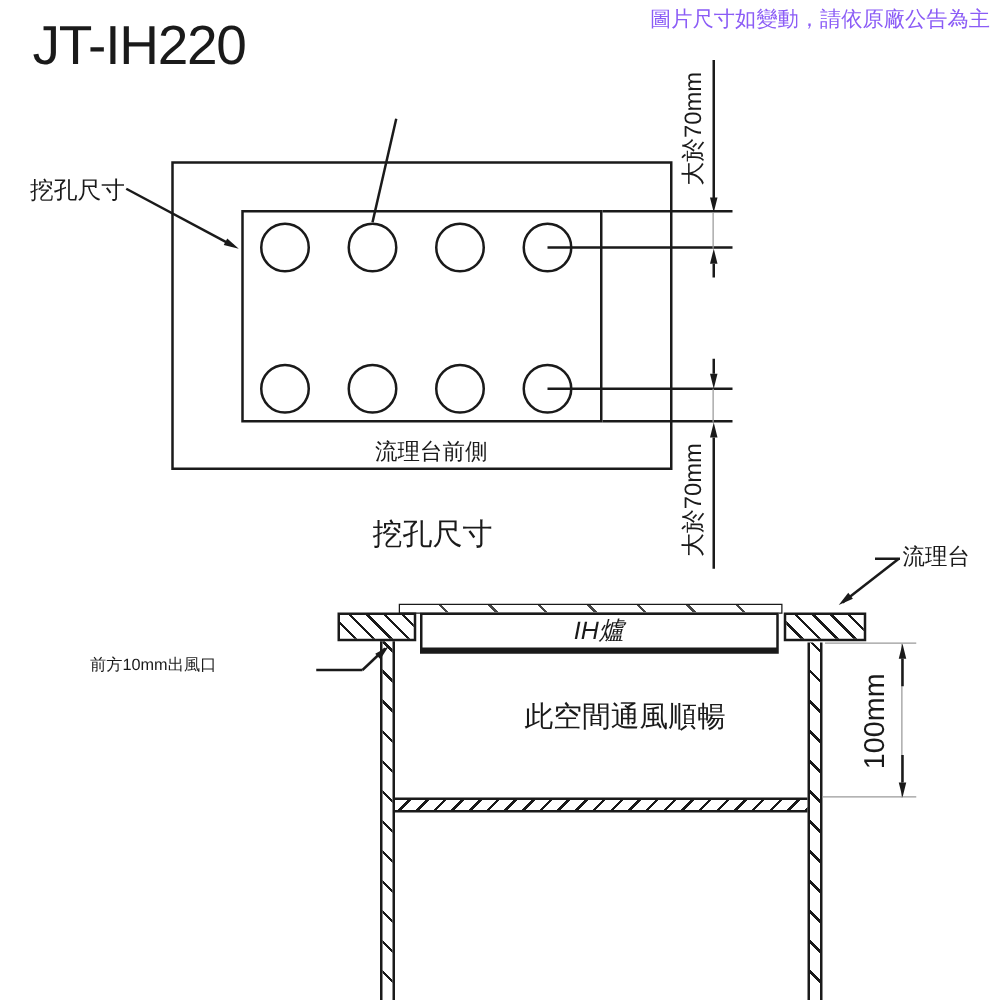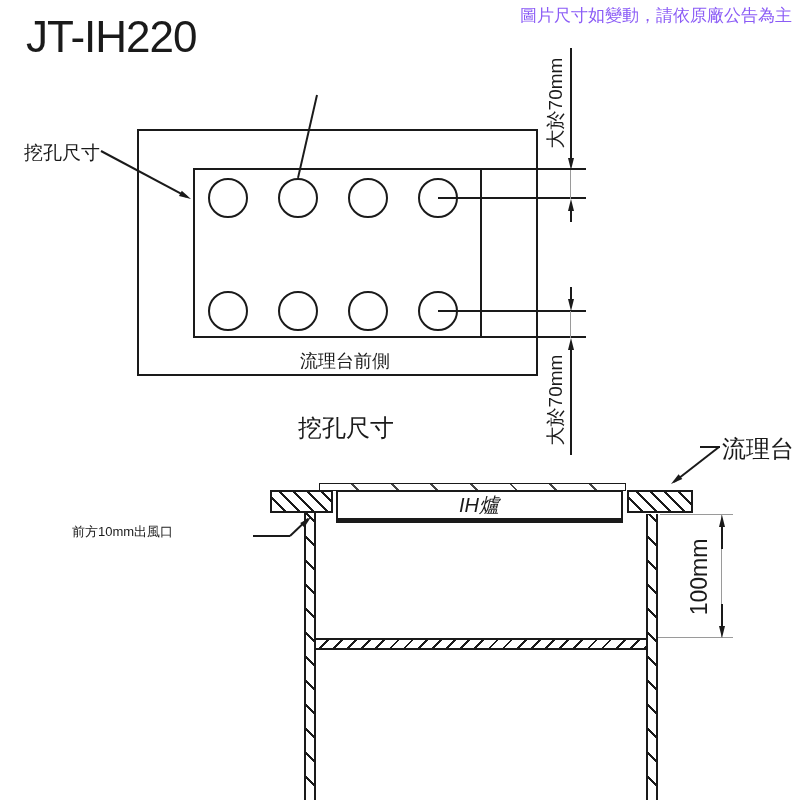--- a/index.html
+++ b/index.html
@@ -84,22 +84,23 @@
   <div class="rect" style="left:336px; top:490px; width:287px; height:33px; border-bottom-width:5px;"></div>
   <div class="t ctr" style="left:379px; top:494px; width:200px; font-size:20px;font-style:italic;">IH爐</div>
 
   <div class="hatch-ct" style="left:270px; top:490px; width:63px; height:23px;"></div>
   <div class="hatch-ct" style="left:627px; top:490px; width:66px; height:23px;"></div>
 
   <div class="hatch-wall" style="left:304px; top:513px; width:12px; height:287px;"></div>
   <div class="hatch-wall" style="left:646px; top:514px; width:12px; height:286px;"></div>
   <div class="hatch-shelf" style="left:315px; top:638px; width:331px; height:12px;"></div>
 
+  <div class="t ctr" style="left:390px; top:560px; width:220px; font-size:23px;">此空間通風順暢</div>
 
-  <div class="t" style="left:722px; top:435px; font-size:24px;">流理台</div>
+  <div class="t" style="left:722px; top:435px; font-size:18px;">流理台</div>
   <div class="ln" style="left:700px; top:446px; width:20px; height:2px;"></div>
   <div class="ln diag" style="left:719px; top:446px; width:57px; transform:rotate(142.1deg);"></div>
   <div class="ah" style="left:659px; top:480.5px; transform:rotate(142deg);"></div>
 
   <div class="t" style="left:47px; top:525px; font-size:13px;margin-left:25px;">前方10mm出風口</div>
   <div class="ln" style="left:253px; top:535px; width:37px; height:2px;"></div>
   <div class="ln diag" style="left:290px; top:535px; width:25px; transform:rotate(-43.4deg);"></div>
   <div class="ah" style="left:299px; top:513.5px; transform:rotate(-43deg);"></div>
 
   <div class="dln" style="left:660px; top:514px; width:73px; height:1px;"></div>

